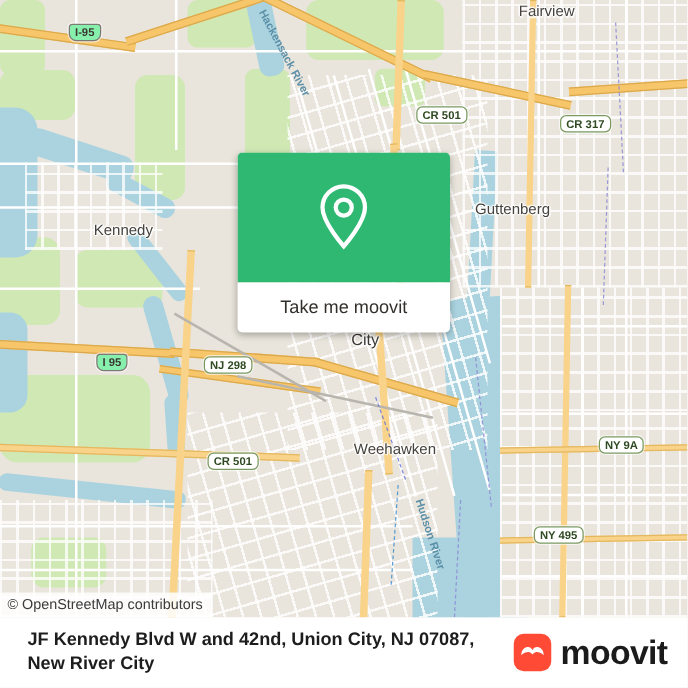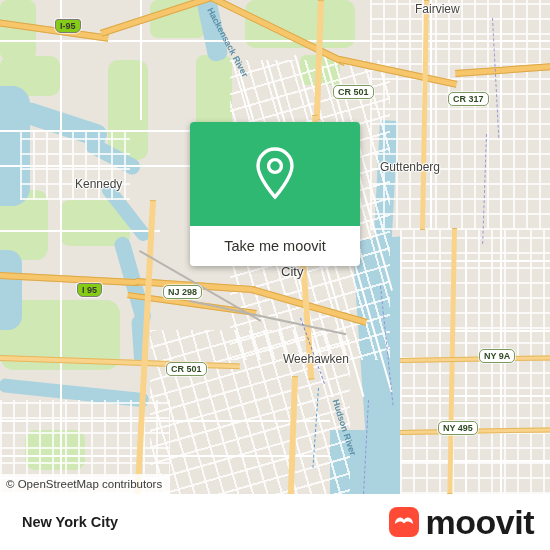--- a/index.html
+++ b/index.html
@@ -118,21 +118,21 @@
     white-space: nowrap;
     box-shadow: 0 0 0 1px rgba(255,255,255,.6);
   }
   .shield.green {
     background: #ffffff;
     border-color: #7a9a62;
     color: #2f4a22;
     border-radius: 5px;
   }
   .shield.is {
-    background: #84cc16;
+    background: #86efac;
     border-color: #7d7a75;
     border-radius: 3px 3px 6px 6px;
   }
   
   .popup {
     position: absolute;
     left: 190px;
     top: 122px;
     width: 170px;
     border-radius: 4px;
@@ -196,21 +196,21 @@
   .brand-mark {
     width: 30px;
     height: 30px;
     border-radius: 8px;
     background: #ff4b36;
     display: flex;
     align-items: center;
     justify-content: center;
   }
   .brand-word {
-    font-size: 34px;
+    font-size: 27px;
     font-weight: bold;
     color: #1b1b1b;
     letter-spacing: -0.5px;
   }
 </style>
 </head>
 <body>
 
 <div id="page">
 
@@ -321,42 +321,43 @@
     <div class="label water-lbl" style="left:214px;top:6px;transform:rotate(62deg);transform-origin:0 0;">Hackensack River</div>
     <div class="label water-lbl" style="left:340px;top:398px;transform:rotate(72deg);transform-origin:0 0;">Hudson River</div>
 
     <div class="shield is" style="left:55px;top:19px;">I-95</div>
     <div class="shield green" style="left:333px;top:85px;">CR 501</div>
     <div class="shield green" style="left:448px;top:92px;">CR 317</div>
     <div class="shield is" style="left:77px;top:283px;">I 95</div>
     <div class="shield green" style="left:163px;top:285px;">NJ 298</div>
     <div class="shield green" style="left:166px;top:362px;">CR 501</div>
     <div class="shield green" style="left:435px;top:349px;margin-left:44px;">NY 9A</div>
-    <div class="shield green" style="left:438px;top:421px;">NY 495</div>
+    <div class="shield green" style="left:427px;top:421px;">NY 495</div>
 
     <div class="popup">
       <div class="popup-top">
         <svg width="44" height="56" viewBox="0 0 44 56">
           <path d="M22 3 C12.6 3 5 10.6 5 20 C5 32 22 51 22 51 C22 51 39 32 39 20 C39 10.6 31.4 3 22 3 Z" fill="none" stroke="#ffffff" stroke-width="3.4"></path>
           <circle cx="22" cy="20" r="6.4" fill="none" stroke="#ffffff" stroke-width="3.4"></circle>
         </svg>
       </div>
       <div class="popup-bottom">
         <span>Take me moovit</span>
       </div>
     </div>
 
     <div class="attrib">
       <span>© OpenStreetMap contributors</span>
     </div>
   </div>
 
   <div class="footer">
     <div class="footer-text">
-      <div>New York City</div>
+      <div>JF Kennedy Blvd W and 42nd, Union City, NJ 07087,</div>
+      <div>New River City</div>
     </div>
     <div class="brand">
       <div class="brand-mark">
         <svg width="20" height="14" viewBox="0 0 20 14">
           <path d="M1 9 C1 4.5 4 2.5 6.5 2.5 C9 2.5 10 5 10 5 C10 5 11 2.5 13.5 2.5 C16 2.5 19 4.5 19 9 C19 9 16.5 6.5 13.5 6.5 C11.5 6.5 10 8.5 10 8.5 C10 8.5 8.5 6.5 6.5 6.5 C3.5 6.5 1 9 1 9 Z" fill="#ffffff"></path>
         </svg>
       </div>
       <div class="brand-word">moovit</div>
     </div>
   </div>

